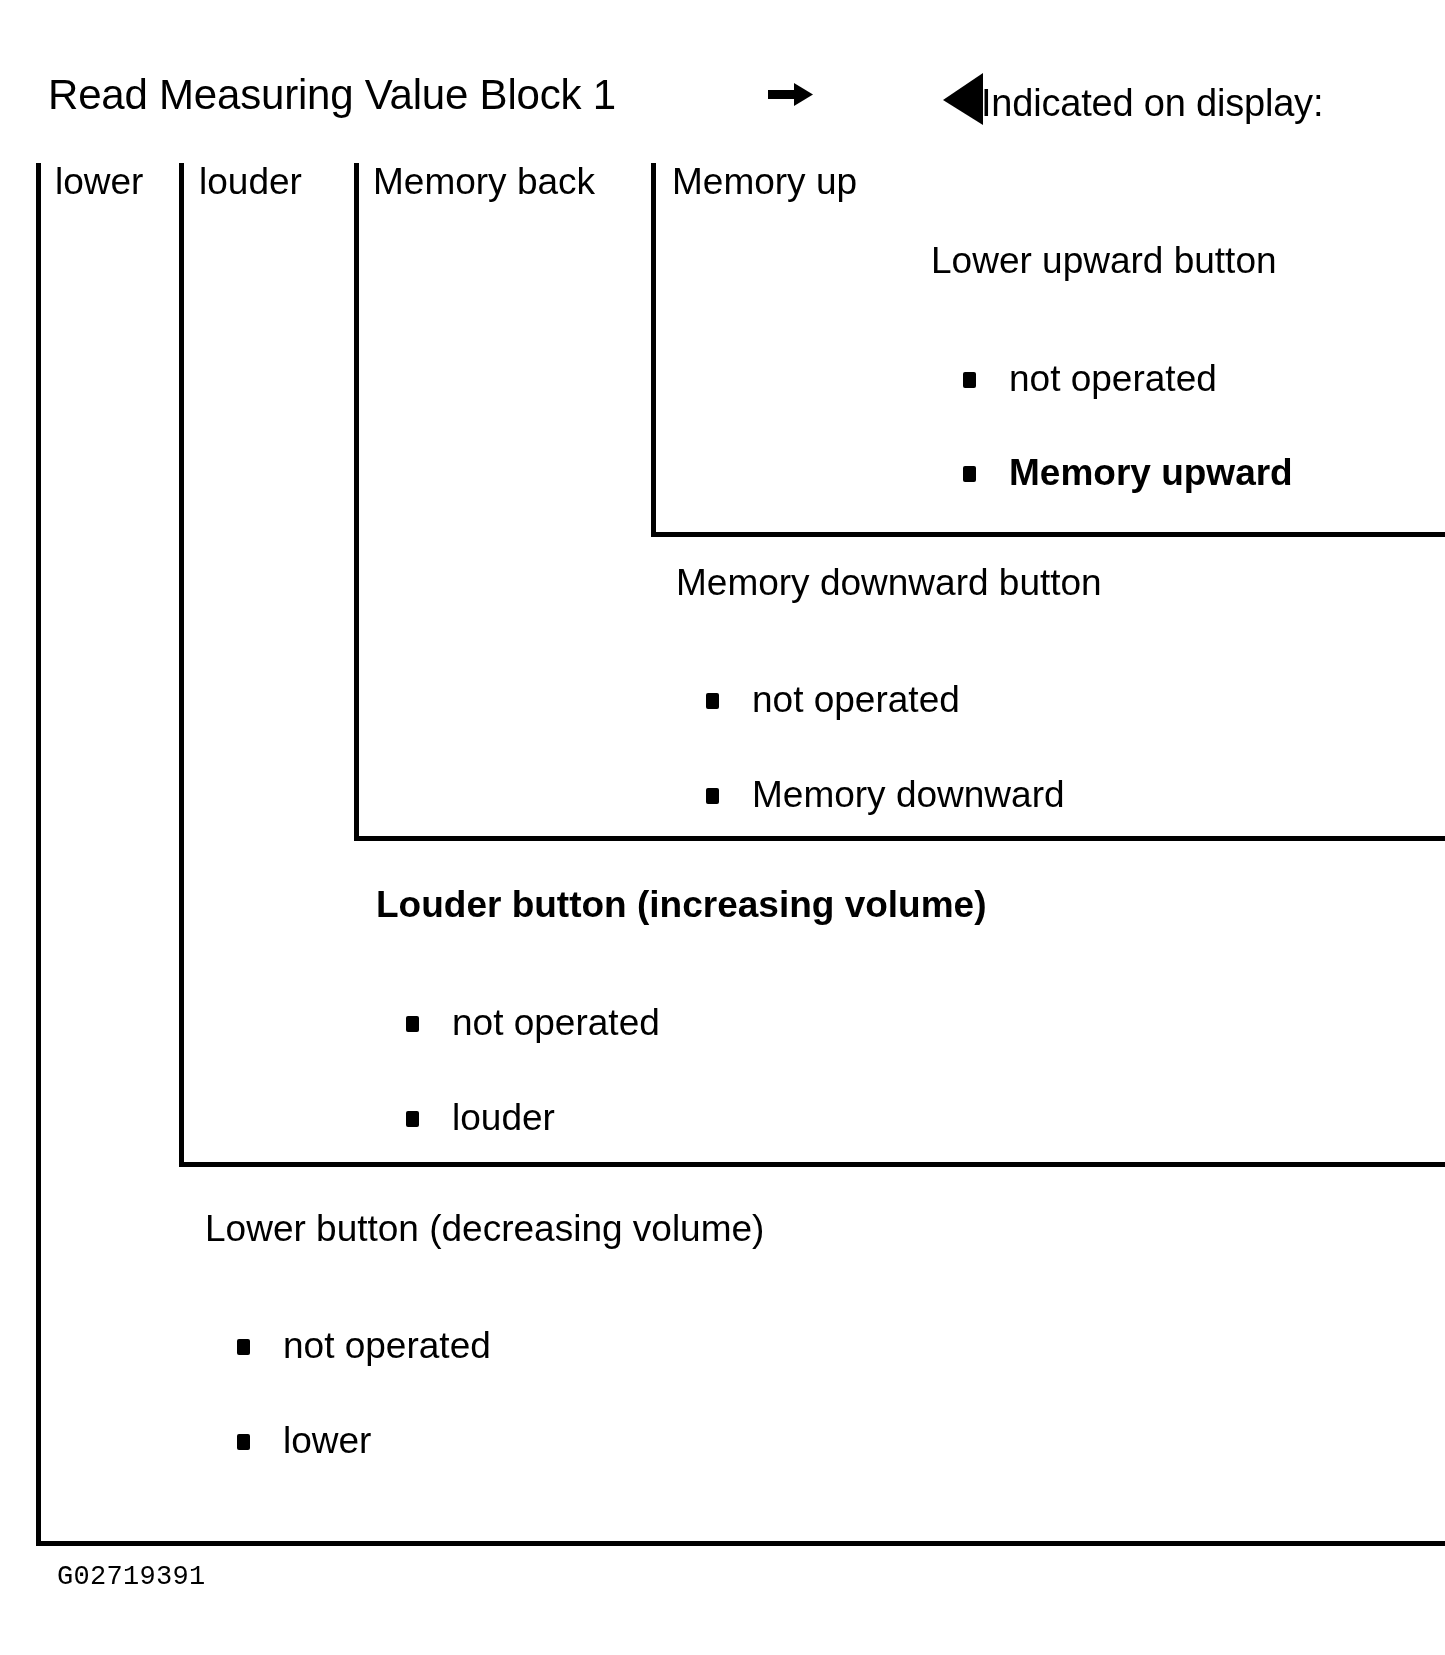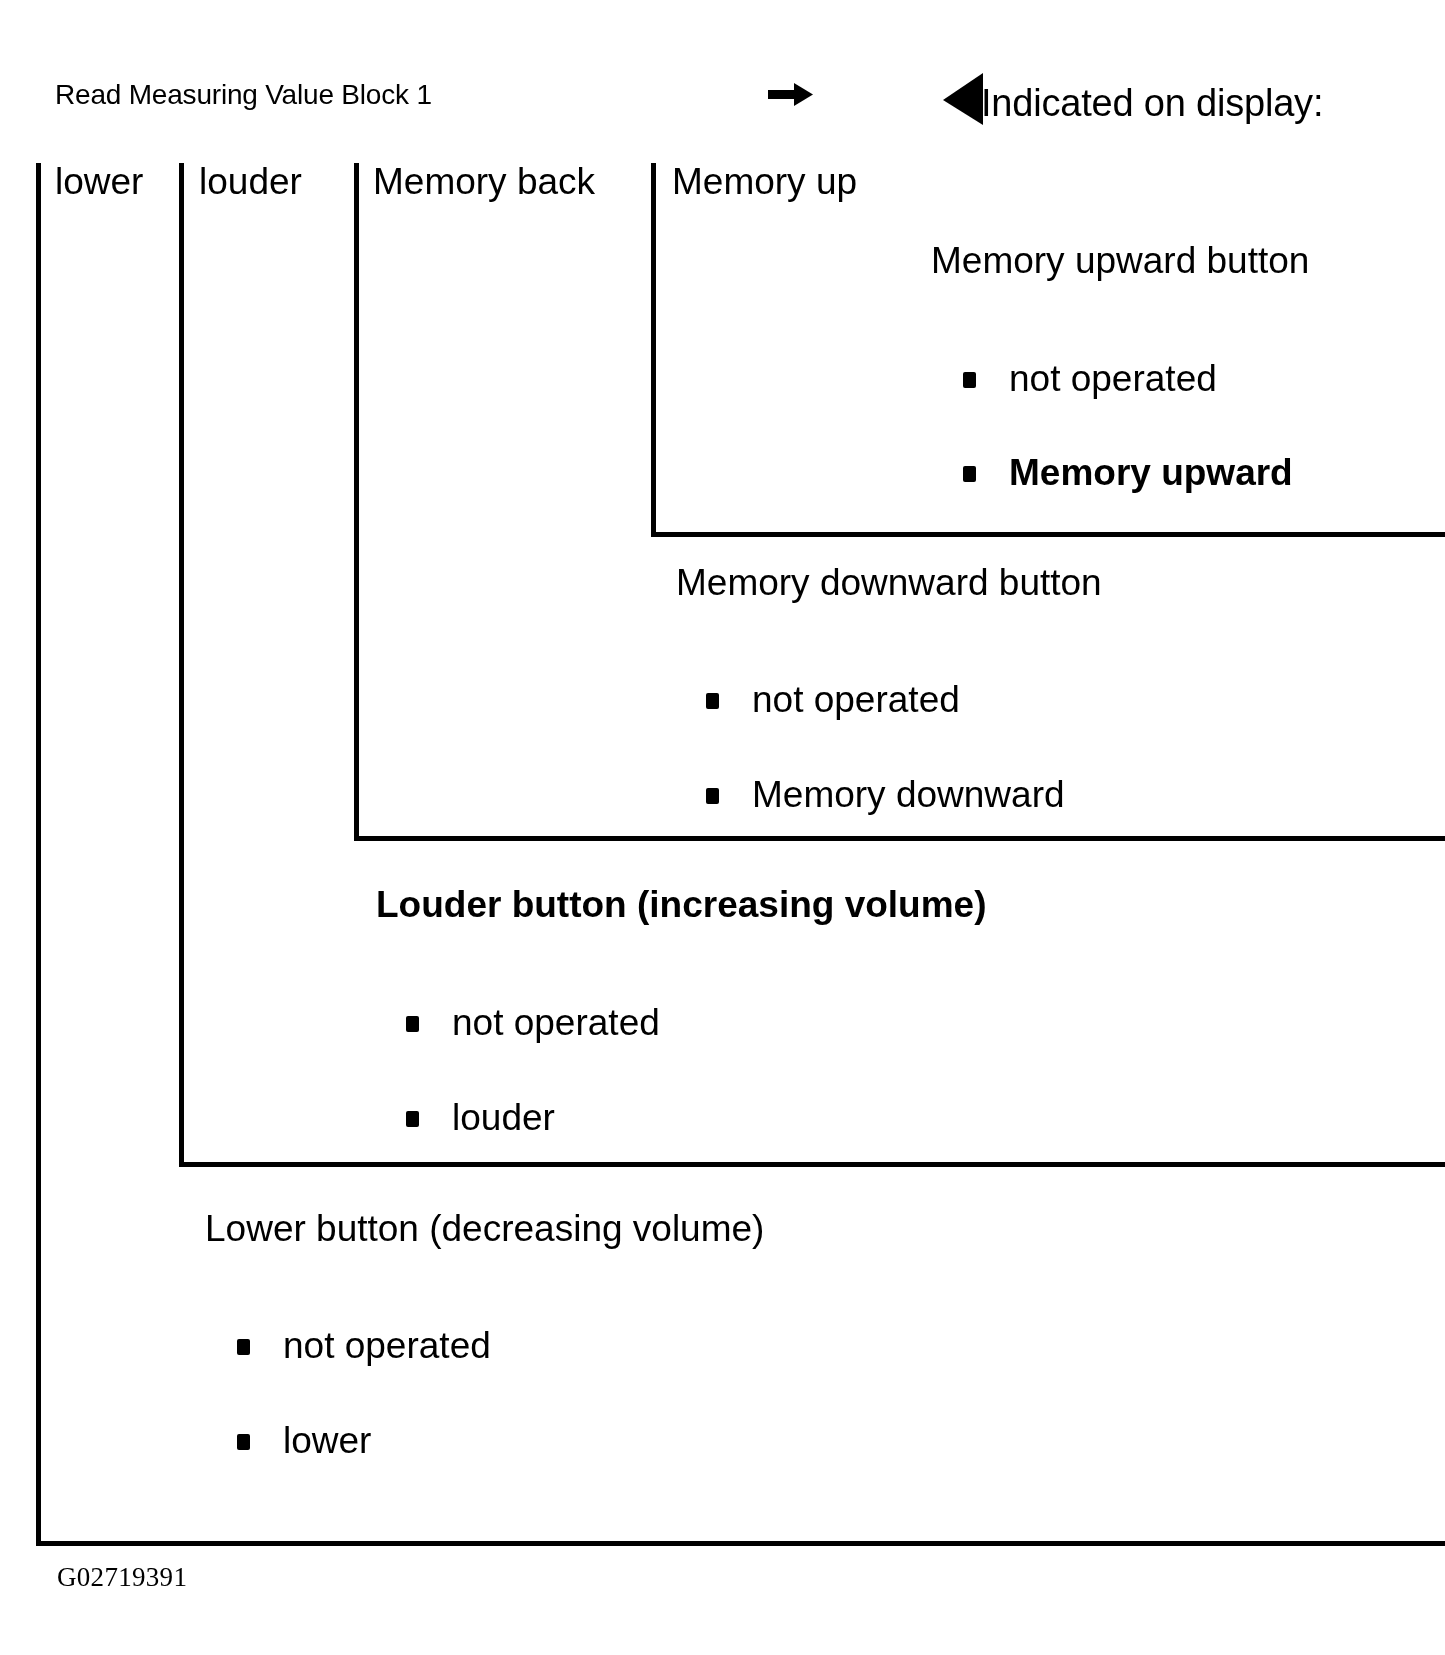--- a/index.html
+++ b/index.html
@@ -19,23 +19,23 @@
   #page {
     position: absolute;
     left: 0; top: 0;
     width: 1445px;
     height: 1655px;
   }
 
   
   .header-title {
     position: absolute;
-    left: 55px;
+    left: 48px;
     top: 72px;
-    font-size: 28px;
+    font-size: 42px;
     line-height: 46px;
     letter-spacing: -0.2px;
     white-space: nowrap;
   }
   .header-arrow {
     position: absolute;
     left: 768px;
     top: 74px;
     width: 46px;
     height: 42px;
@@ -100,21 +100,21 @@
   .bullet-text {
     font-size: 37px;
     line-height: 46px;
   }
 
   
   .footer-code {
     position: absolute;
     left: 57px;
     top: 1561px;
-    font-family: Liberation Serif, serif;
+    font-family: Liberation Mono, monospace;
     font-size: 27px;
     line-height: 32px;
     letter-spacing: 0.3px;
     white-space: nowrap;
   }
 </style>
 </head>
 <body>
 
 <div id="page">
@@ -154,21 +154,21 @@
     <rect x="354" y="163" width="5" height="678" fill="#000000"></rect>
     <rect x="354" y="836" width="1091" height="5" fill="#000000"></rect>
 
     <rect x="179" y="163" width="5" height="1004" fill="#000000"></rect>
     <rect x="179" y="1162" width="1266" height="5" fill="#000000"></rect>
 
     <rect x="36" y="163" width="5" height="1383" fill="#000000"></rect>
     <rect x="36" y="1541" width="1409" height="5" fill="#000000"></rect>
   </svg>
 
-  <div class="section-title" style="left:931px; top:238px;">Memory upward button</div>
+  <div class="section-title" style="left:931px; top:238px;">Lower upward button</div>
   <div class="bullet-row" style="left:963px; top:356px;">
     <span class="bullet-dot"></span>
     <span class="bullet-text">not operated</span>
   </div>
   <div class="bullet-row" style="left:963px; top:450px;font-weight:bold;">
     <span class="bullet-dot"></span>
     <span class="bullet-text">Memory upward</span>
   </div>
 
   <div class="section-title" style="left:676px; top:560px;">Memory downward button</div>

